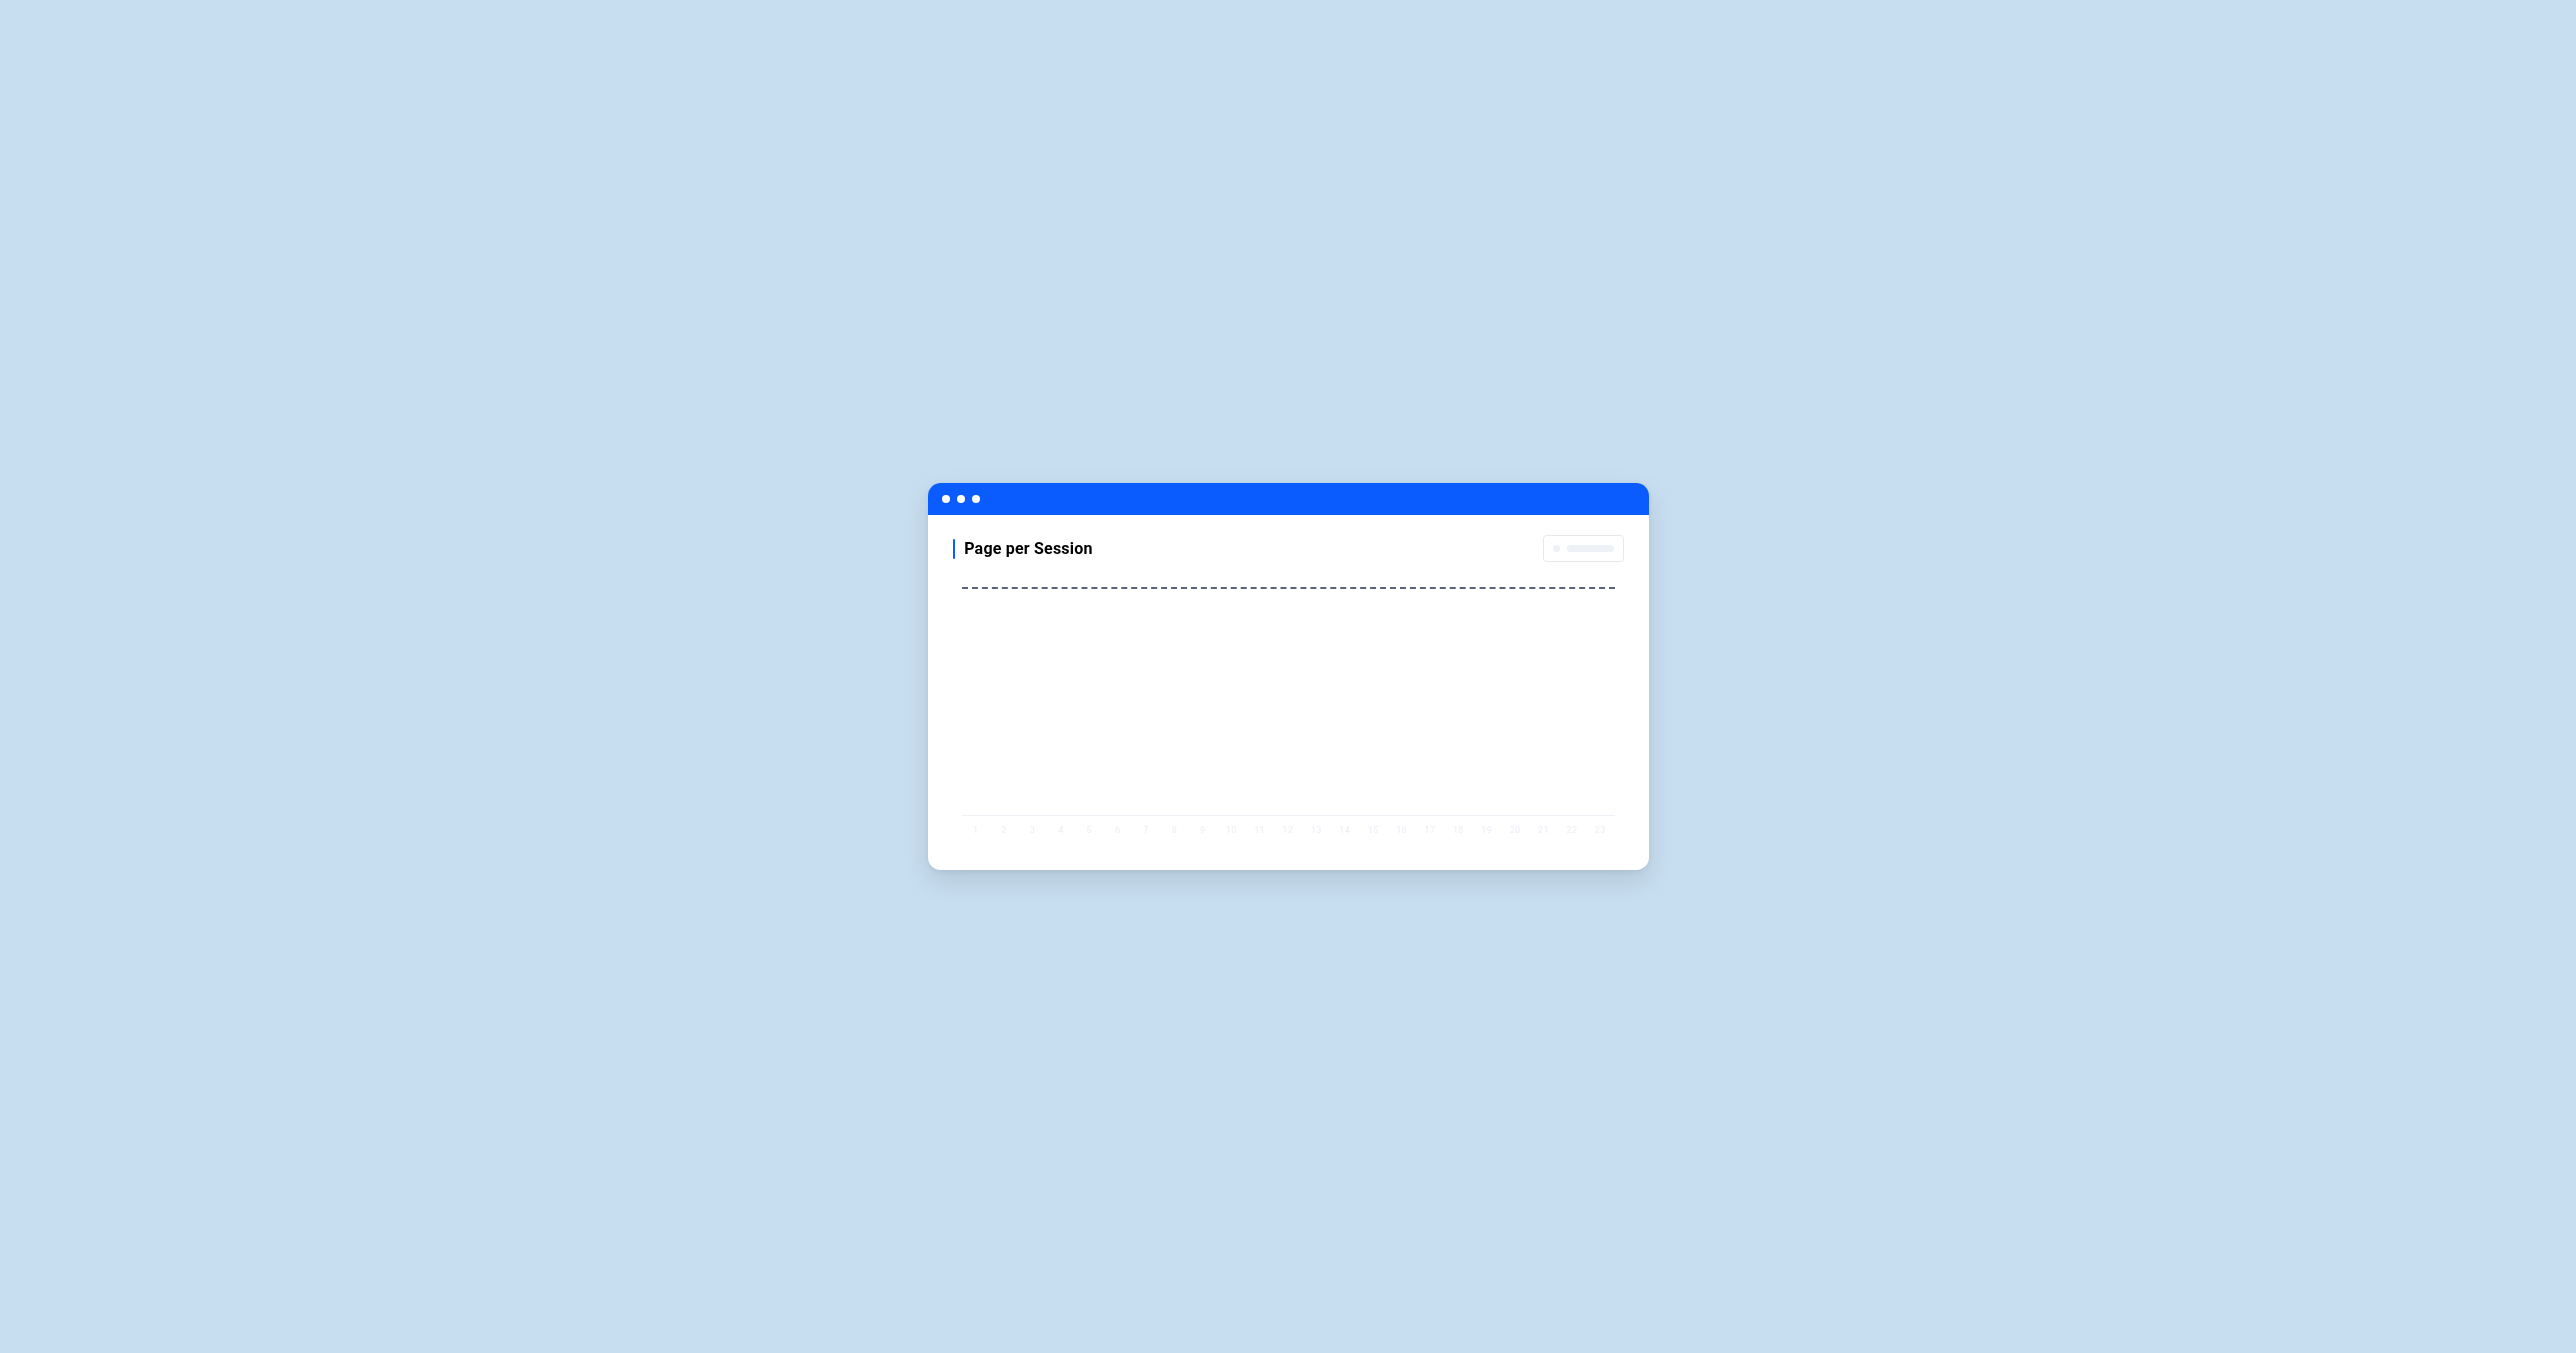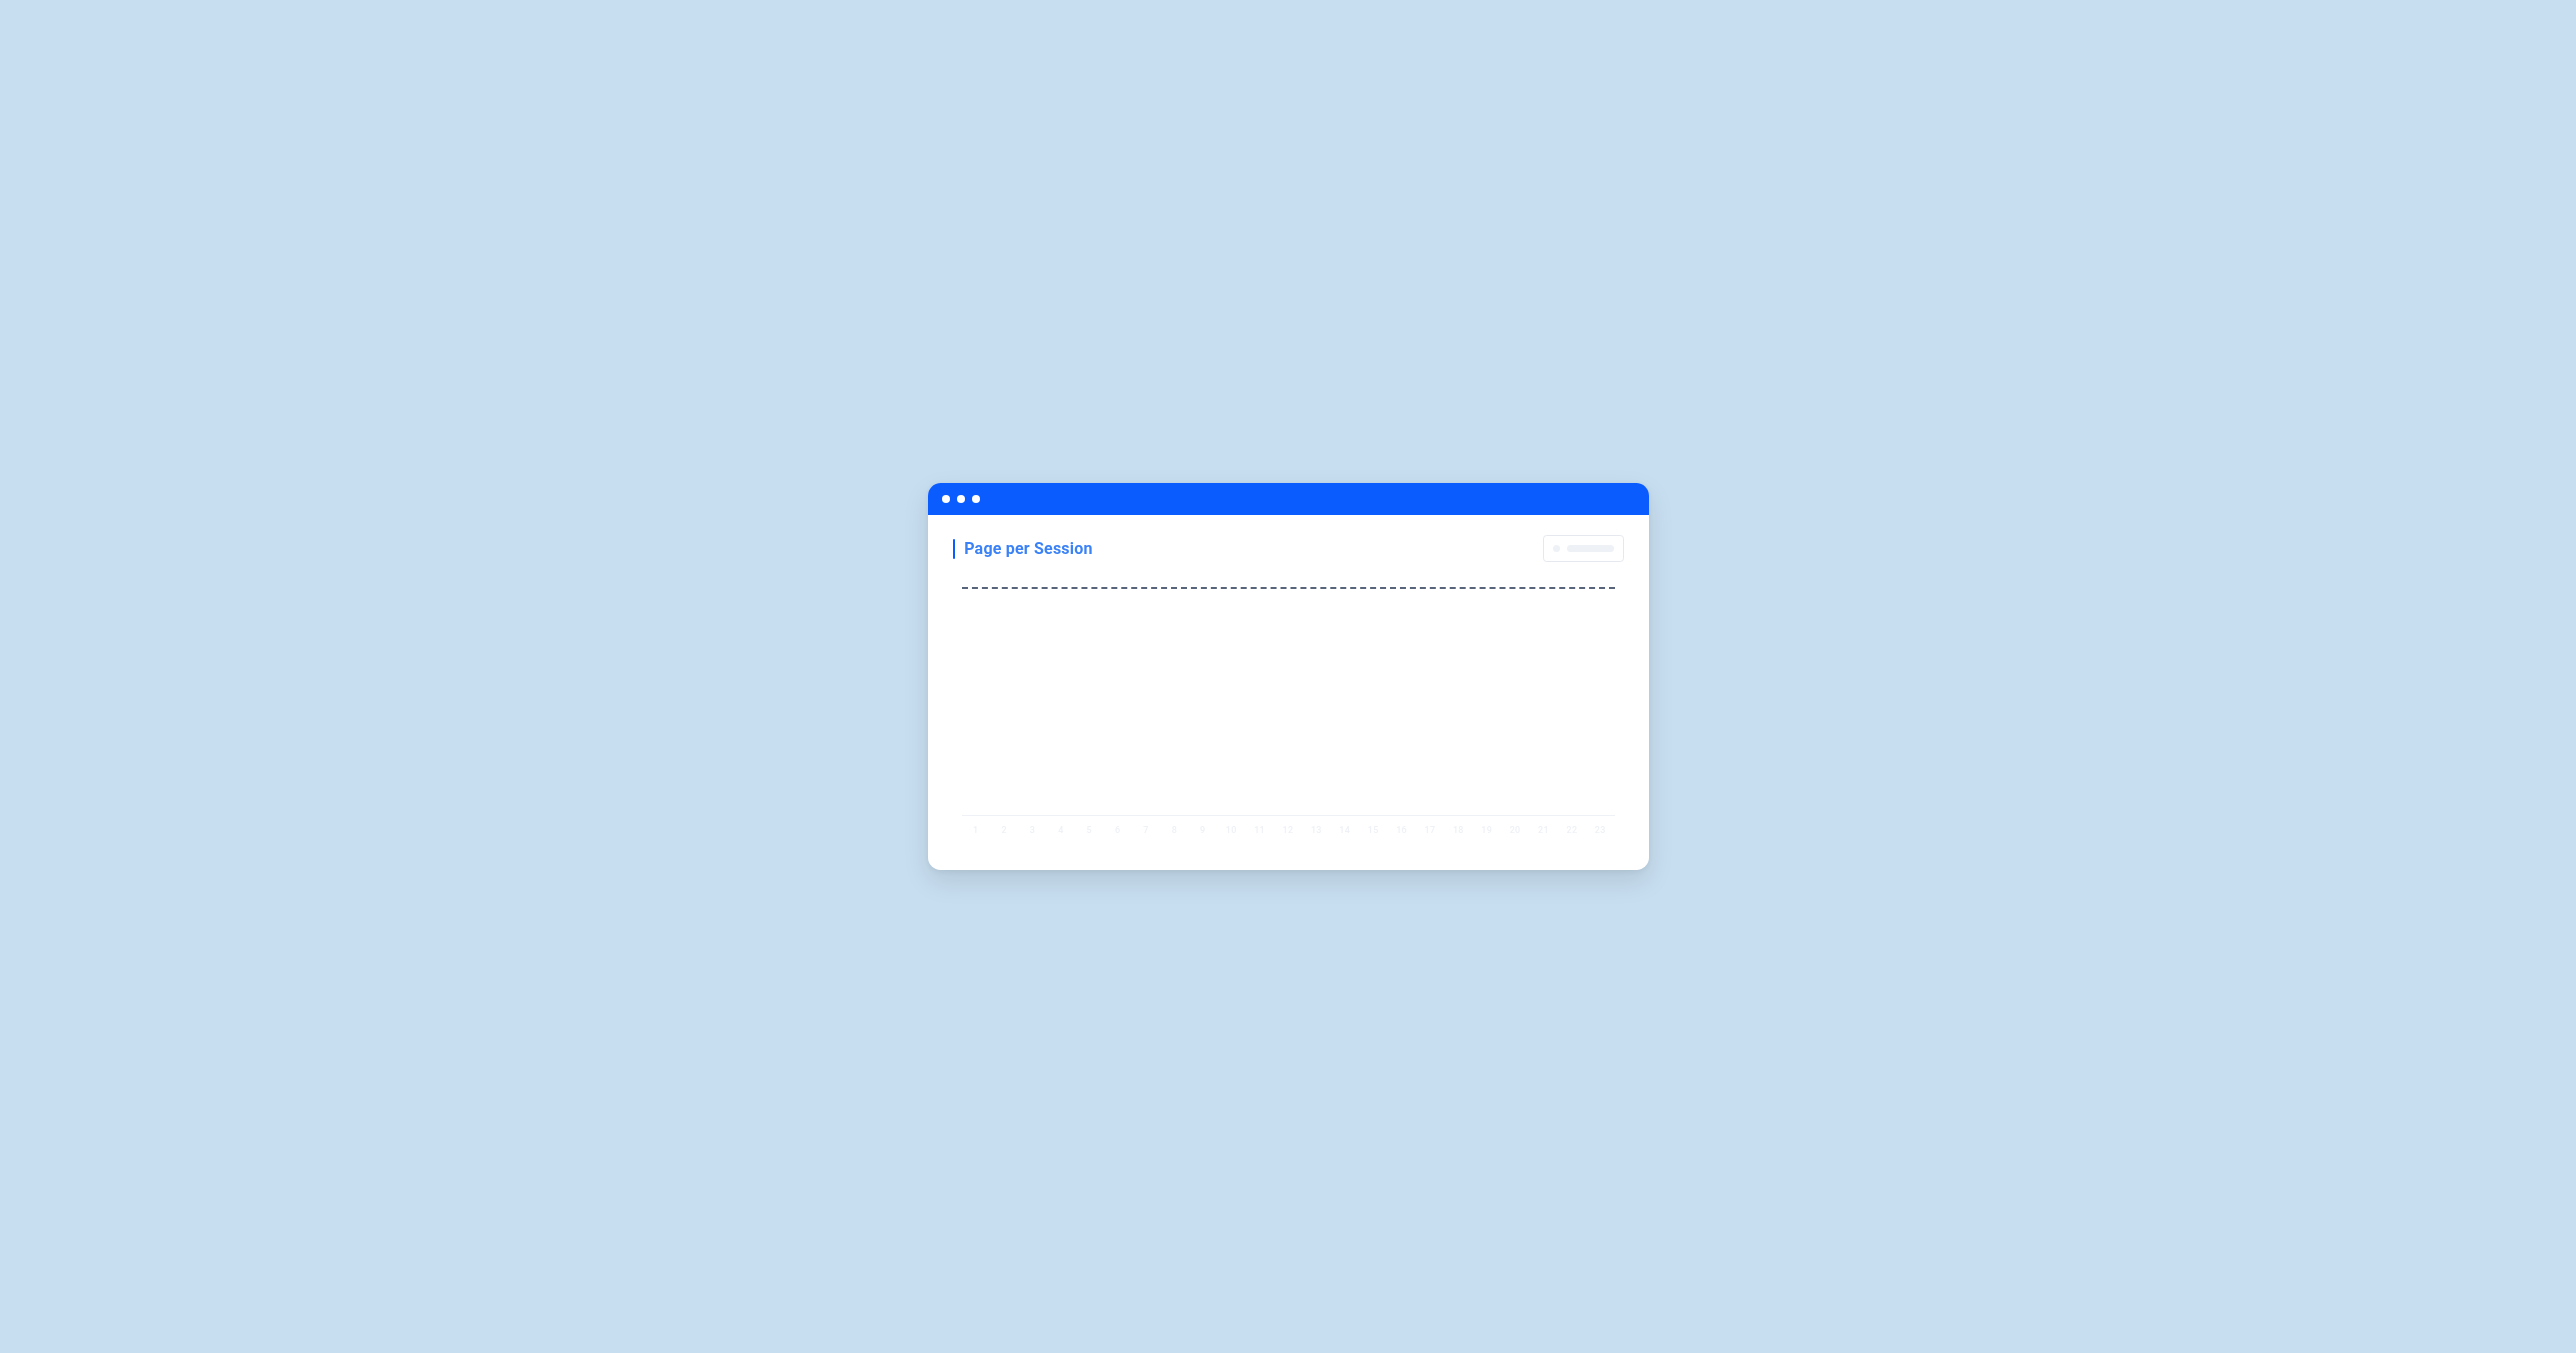--- a/index.html
+++ b/index.html
@@ -48,21 +48,21 @@
   }
   .title-accent {
     width: 2.7px;
     height: 20px;
     background: #0b5cff;
     border-radius: 1.8px;
   }
   .title-text {
     font-size: 16px;
     font-weight: 700;
-    color: #3b82f6;
+    color: #000000;
     letter-spacing: 0.2px;
   }
   .header-btn {
     border: 0.9px solid #e5e8ee;
     border-radius: 3.6px;
     width: 81px;
     height: 27px;
     display: flex;
     align-items: center;
     padding: 0 9px;

